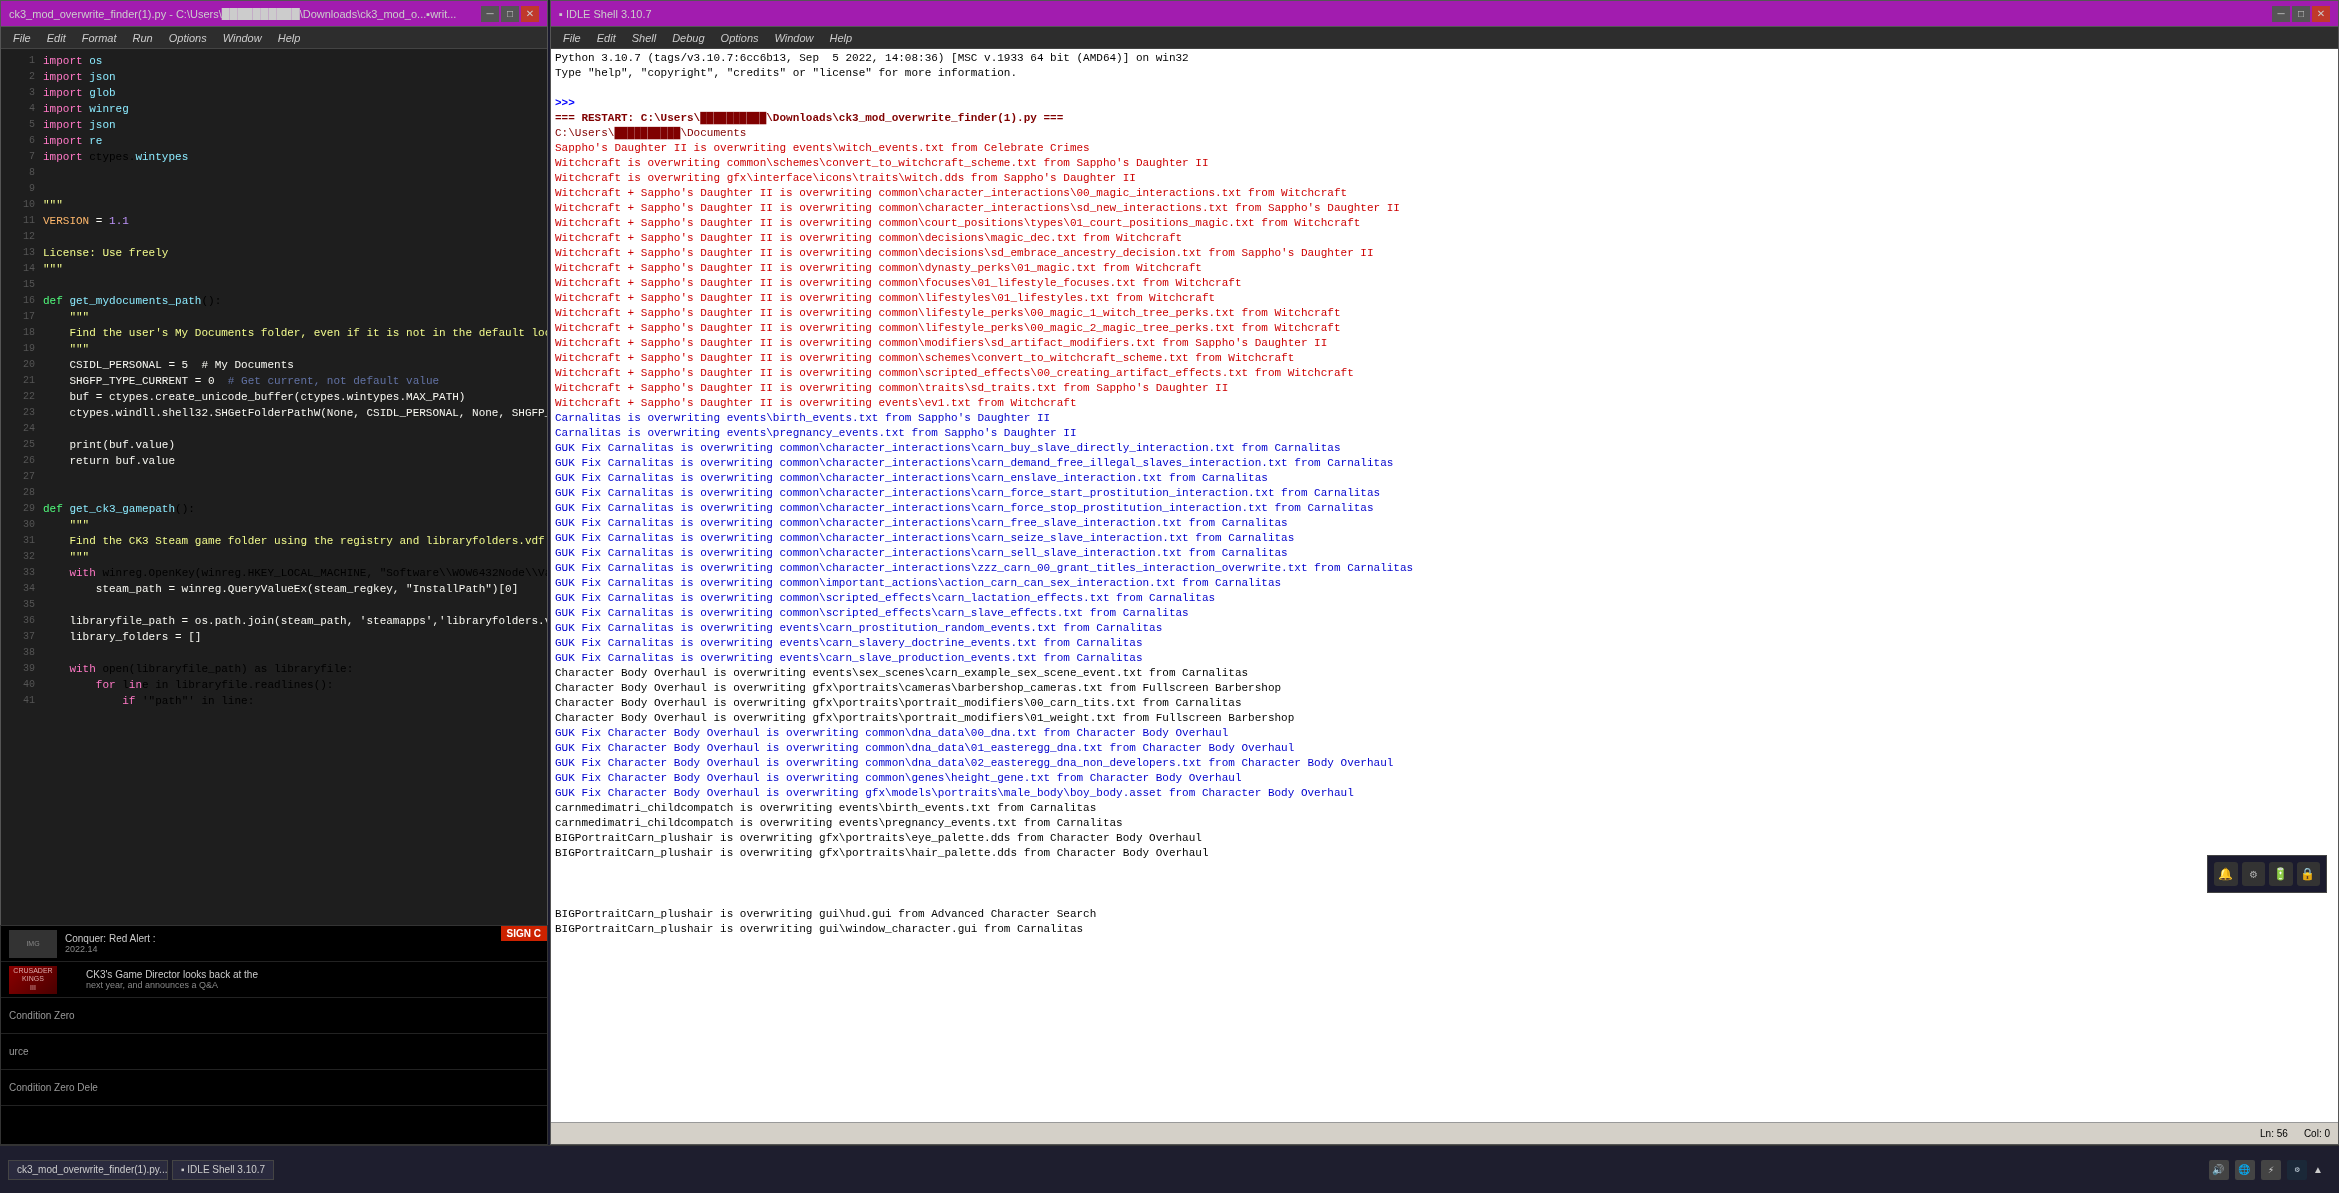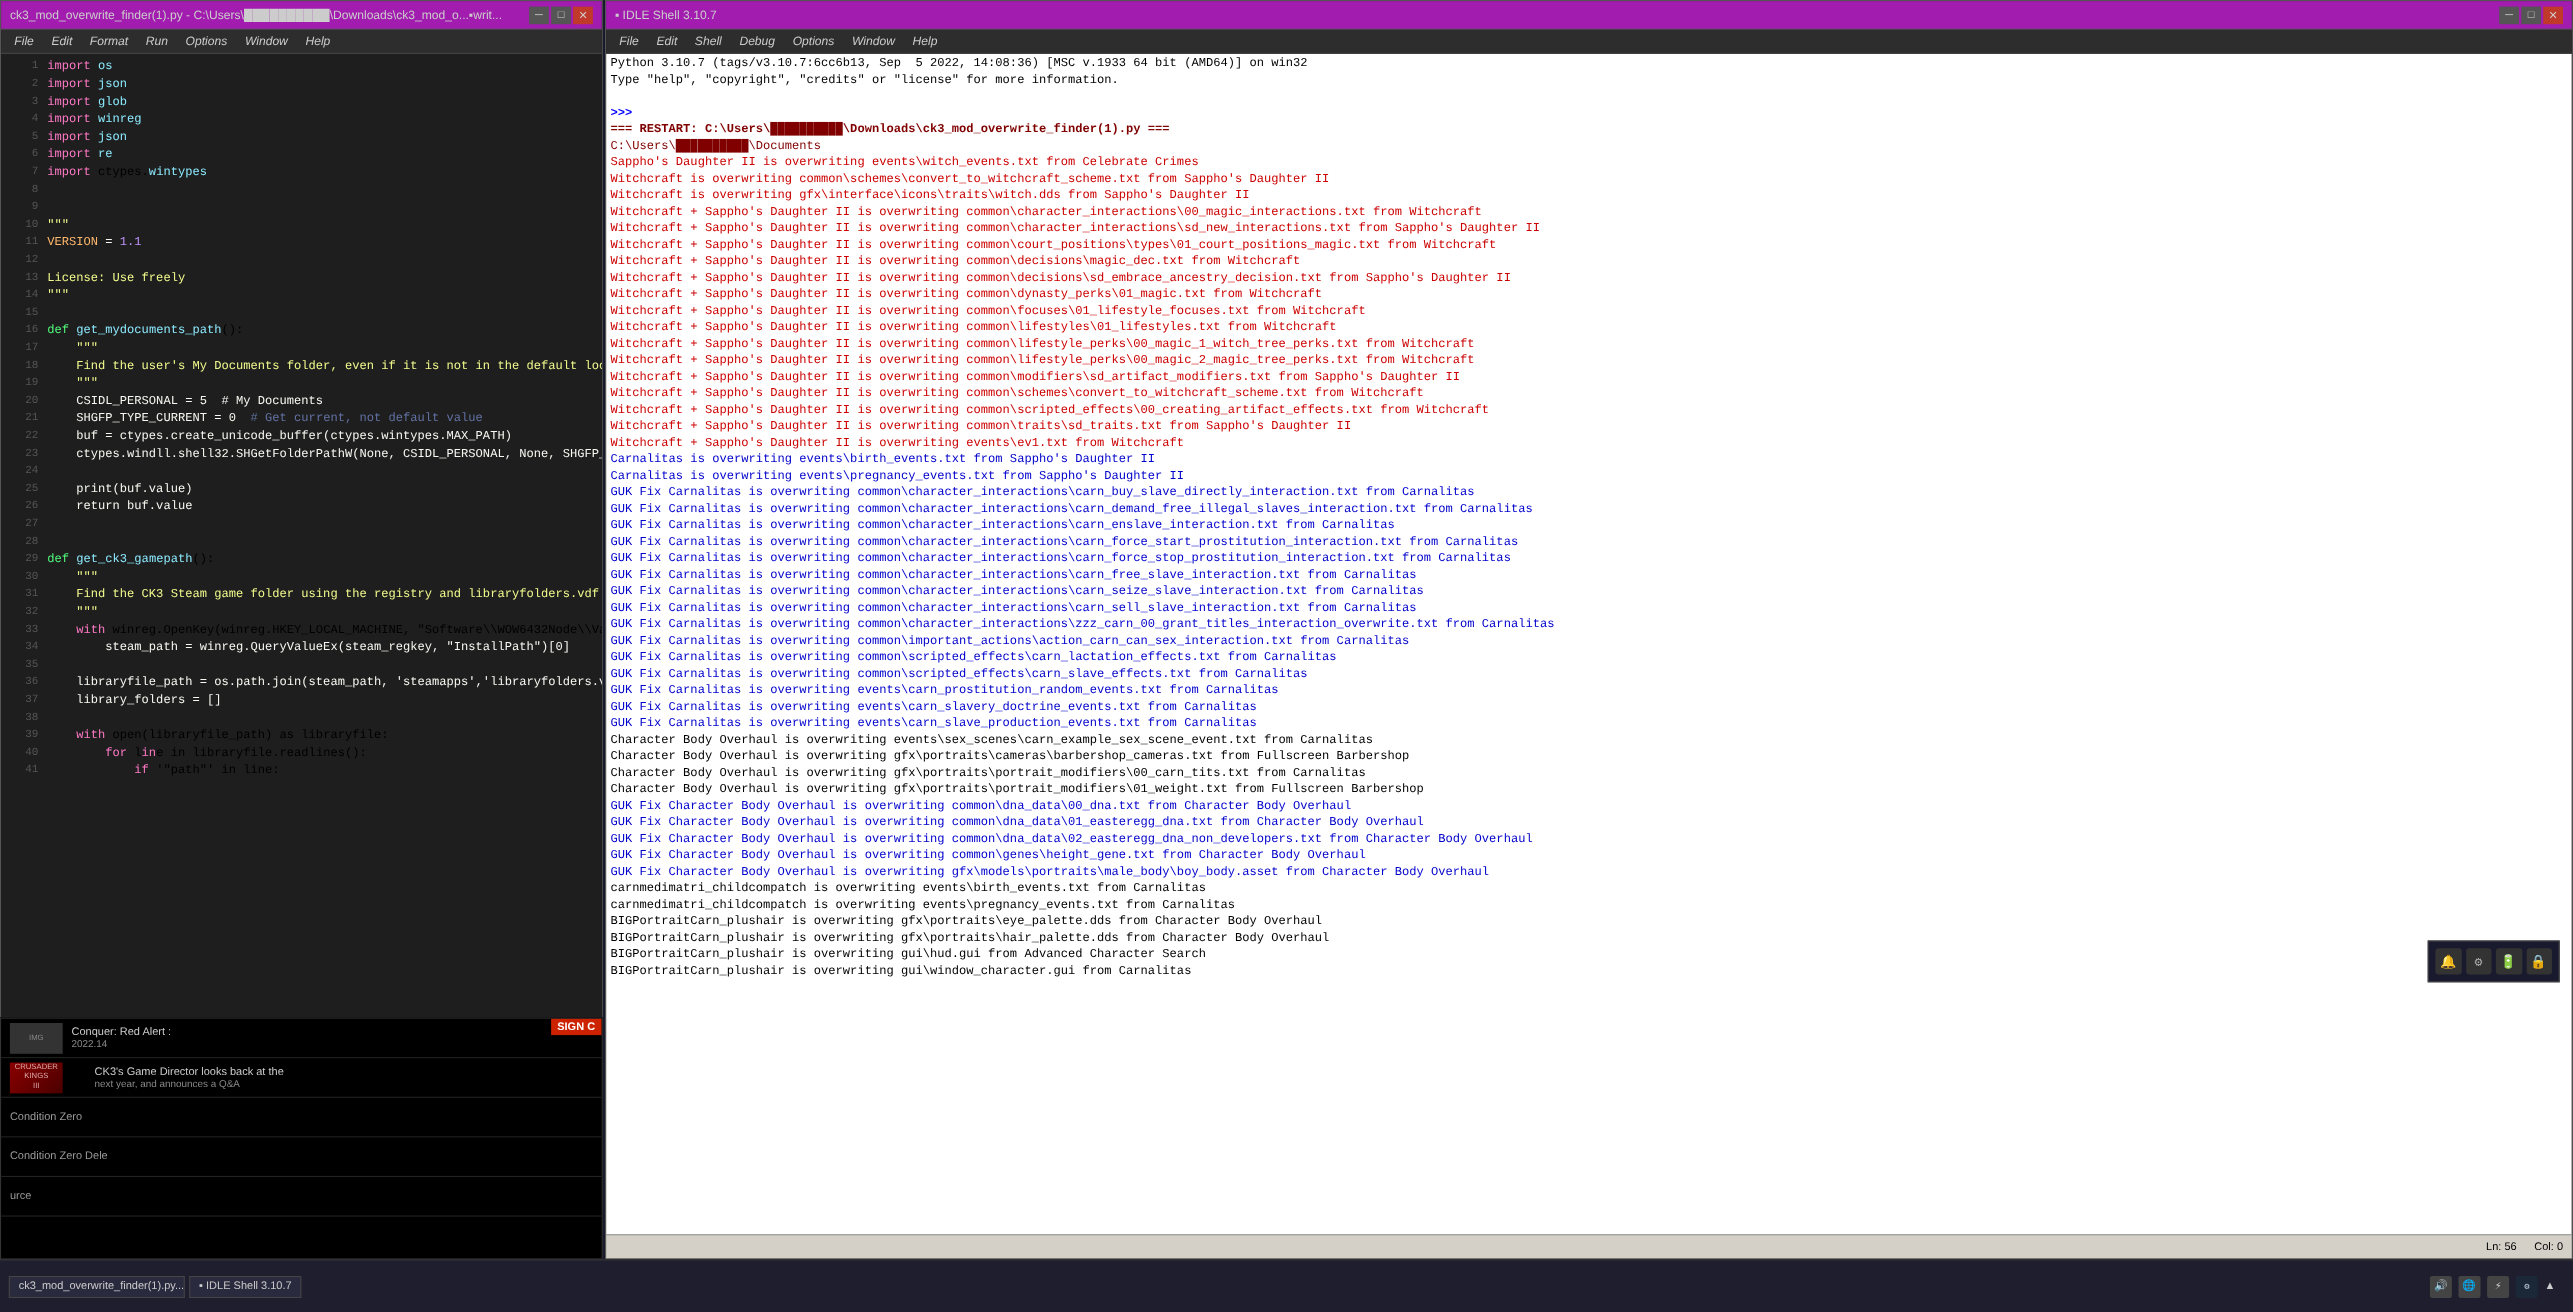--- a/index.html
+++ b/index.html
@@ -616,21 +616,21 @@
             <div class="shell-line" style="color: rgb(0, 0, 0);">Character Body Overhaul is overwriting gfx\portraits\portrait_modifiers\01_weight.txt from Fullscreen Barbershop</div>
             <div class="shell-line" style="color: rgb(0, 0, 204);">GUK Fix Character Body Overhaul is overwriting common\dna_data\00_dna.txt from Character Body Overhaul</div>
             <div class="shell-line" style="color: rgb(0, 0, 204);">GUK Fix Character Body Overhaul is overwriting common\dna_data\01_easteregg_dna.txt from Character Body Overhaul</div>
             <div class="shell-line" style="color: rgb(0, 0, 204);">GUK Fix Character Body Overhaul is overwriting common\dna_data\02_easteregg_dna_non_developers.txt from Character Body Overhaul</div>
             <div class="shell-line" style="color: rgb(0, 0, 204);">GUK Fix Character Body Overhaul is overwriting common\genes\height_gene.txt from Character Body Overhaul</div>
             <div class="shell-line" style="color: rgb(0, 0, 204);">GUK Fix Character Body Overhaul is overwriting gfx\models\portraits\male_body\boy_body.asset from Character Body Overhaul</div>
             <div class="shell-line" style="color: rgb(0, 0, 0);">carnmedimatri_childcompatch is overwriting events\birth_events.txt from Carnalitas</div>
             <div class="shell-line" style="color: rgb(0, 0, 0);">carnmedimatri_childcompatch is overwriting events\pregnancy_events.txt from Carnalitas</div>
             <div class="shell-line" style="color: rgb(0, 0, 0);">BIGPortraitCarn_plushair is overwriting gfx\portraits\eye_palette.dds from Character Body Overhaul</div>
             <div class="shell-line" style="color: rgb(0, 0, 0);">BIGPortraitCarn_plushair is overwriting gfx\portraits\hair_palette.dds from Character Body Overhaul</div>
-            <div class="shell-line" style="color: rgb(0, 0, 0);">BIGPortraitCarn_plushair is overwriting gui\hud.gui from Advanced Character Search</div>
+            <div class="shell-line" style="color: rgb(0, 0, 0); margin-top: 46px;">BIGPortraitCarn_plushair is overwriting gui\hud.gui from Advanced Character Search</div>
             <div class="shell-line" style="color: rgb(0, 0, 0);">BIGPortraitCarn_plushair is overwriting gui\window_character.gui from Carnalitas</div>
           </div>
       </div>
     </div>
     <div class="shell-status-bar">
       <span>Ln: 56</span>
       <span>Col: 0</span>
     </div>
   </div>
 </div>
@@ -653,24 +653,24 @@
       </div>
       <div style="flex:1;overflow:hidden;margin-left:21px;">
         <div style="color:#ccc;font-size:10px;font-family:Segoe UI,sans-serif;">CK3's Game Director looks back at the</div>
         <div style="color:#888;font-size:9px;font-family:Segoe UI,sans-serif;">next year, and announces a Q&amp;A</div>
       </div>
     </div>
     <div class="steam-item">
       <div style="color:#999;font-size:10px;font-family:Segoe UI,sans-serif;">Condition Zero</div>
     </div>
     <div class="steam-item">
+      <div style="color:#999;font-size:10px;font-family:Segoe UI,sans-serif;">urce</div>
+    </div>
+    <div class="steam-item">
       <div style="color:#999;font-size:10px;font-family:Segoe UI,sans-serif;">Condition Zero Dele</div>
-    </div>
-    <div class="steam-item">
-      <div style="color:#999;font-size:10px;font-family:Segoe UI,sans-serif;">urce</div>
     </div>
   </div>
 </div>
 
 <div class="taskbar">
   <div class="taskbar-items">
     <button class="taskbar-btn">
       <span>ck3_mod_overwrite_finder(1).py...</span>
     </button>
     <button class="taskbar-btn">

